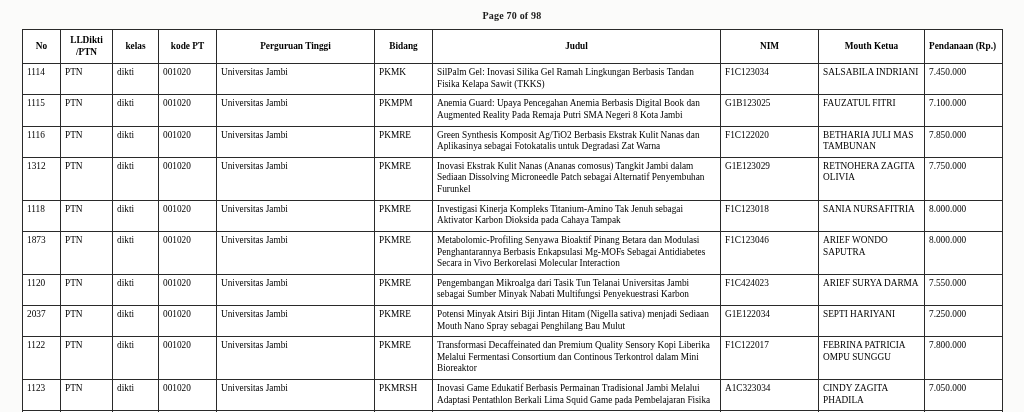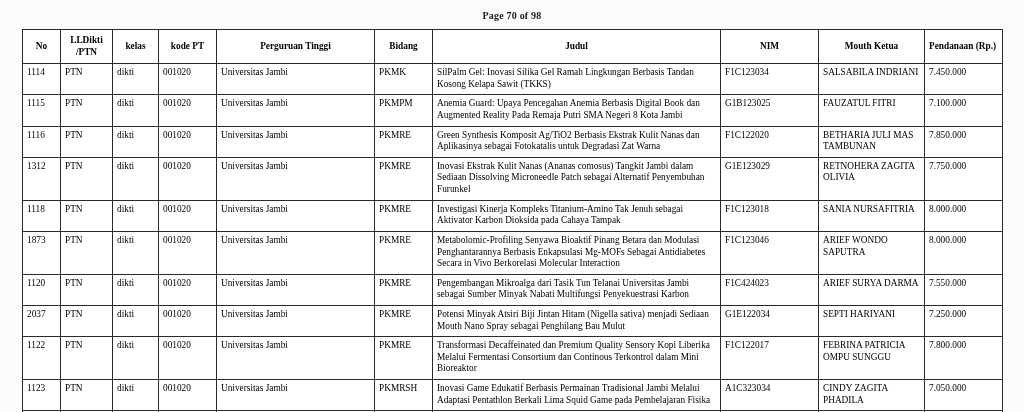--- a/index.html
+++ b/index.html
@@ -113,21 +113,21 @@
         </tr>
       </thead>
       <tbody>
         <tr>
           <td>1114</td>
           <td>PTN</td>
           <td>dikti</td>
           <td>001020</td>
           <td>Universitas Jambi</td>
           <td>PKMK</td>
-          <td>SilPalm Gel: Inovasi Silika Gel Ramah Lingkungan Berbasis Tandan Kosong Kelapa Sawit (TKKS)</td>
+          <td>SilPalm Gel: Inovasi Silika Gel Ramah Lingkungan Berbasis Tandan Fisika Kelapa Sawit (TKKS)</td>
           <td>F1C123034</td>
           <td>SALSABILA INDRIANI</td>
           <td class="dana">7.450.000</td>
         </tr>
         <tr>
           <td>1115</td>
           <td>PTN</td>
           <td>dikti</td>
           <td>001020</td>
           <td>Universitas Jambi</td>

